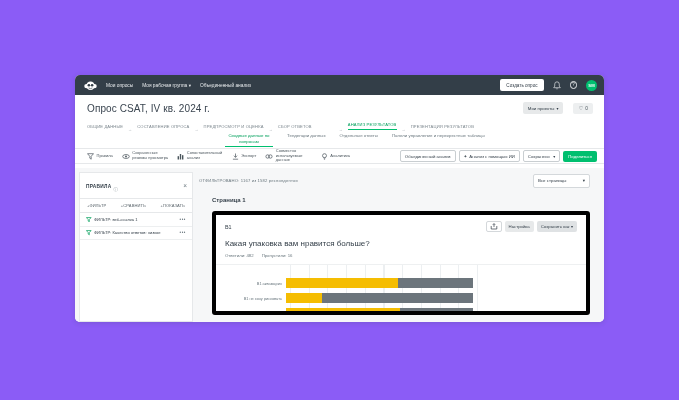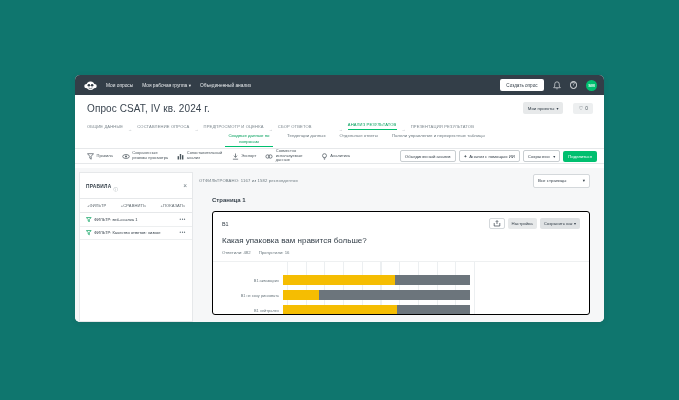--- a/index.html
+++ b/index.html
@@ -1,18 +1,18 @@
 <!DOCTYPE html>
 <html><head>
 <meta charset="utf-8">
 <style>
   * { margin:0; padding:0; box-sizing:border-box; }
   html,body { width:679px; height:400px; }
   body { font-family:"Liberation Sans","DejaVu Sans",sans-serif; }
-  .stage { position:relative; width:679px; height:400px; background:#0f766e; overflow:hidden; }
+  .stage { position:relative; width:679px; height:400px; background:#8b5cf6; overflow:hidden; }
   .window { position:absolute; left:75px; top:75px; width:529px; height:247px; background:#fff;
             border-radius:5px; overflow:hidden; box-shadow:0 1px 5px rgba(51,62,72,.18); }
 
   
   .topbar { height:20px; background:#333e48; display:flex; align-items:center; padding:0 7px 0 9px; gap:9px; }
   .logo-icon svg { display:block; }
   .menu-item { font-size:4.8px; color:#e8ebed; white-space:nowrap; cursor:pointer; }
   .menu-caret::after { content:"▾"; font-size:4.5px; color:#e8ebed; margin-left:1.5px; }
   .create-btn { margin-left:auto; background:#fff; color:#333e48; border:none; border-radius:2px;
                 font-size:4.6px; padding:3.5px 6px; white-space:nowrap; font-family:inherit; }
@@ -80,21 +80,21 @@
   .banner-row { display:flex; align-items:center; padding:5px 14px 0 2px; height:20px; }
   .filtered-text { font-size:4.2px; color:#6b787f; letter-spacing:.15px; }
   .pages-select { margin-left:auto; width:57px; background:#fff; border:1px solid #d4d8db; border-radius:2px;
                   font-size:4.4px; color:#333e48; padding:3.5px 4px; display:flex; align-items:center; cursor:pointer; }
   .pages-select .caret { margin-left:auto; }
   .pages-select .caret::after { content:"▾"; font-size:4.5px; color:#333e48; }
   .page-label { font-size:6px; font-weight:bold; color:#333e48; margin:9px 0 8px 15px; }
 
   
   .qcard { position:relative; margin-left:15px; width:378px; height:104px; background:#fff;
-           border:1px solid #000000; border-radius:3px; overflow:hidden; }
+           border:4px solid #000000; border-radius:3px; overflow:hidden; }
   .qc-head { display:flex; align-items:center; padding:6px 9px 0 9px; }
   .qnum { font-size:5.4px; color:#333e48; }
   .qc-controls { margin-left:auto; display:flex; align-items:center; gap:3px; }
   .icon-btn { width:16px; height:11px; background:#fff; border:1px solid #d4d8db; border-radius:2px;
               display:flex; align-items:center; justify-content:center; }
   .mini-btn { background:#e7e9ea; border:none; border-radius:2px; font-size:4.3px; color:#333e48;
               padding:3px 4px; white-space:nowrap; font-family:inherit; }
   .mini-btn.darker { background:#dfe2e4; }
   .qc-title { font-size:8px; color:#333e48; padding:7px 9px 0 9px; }
   .qc-meta { display:flex; gap:8px; font-size:4.3px; color:#6b787f; padding:5px 9px 6px 9px;

